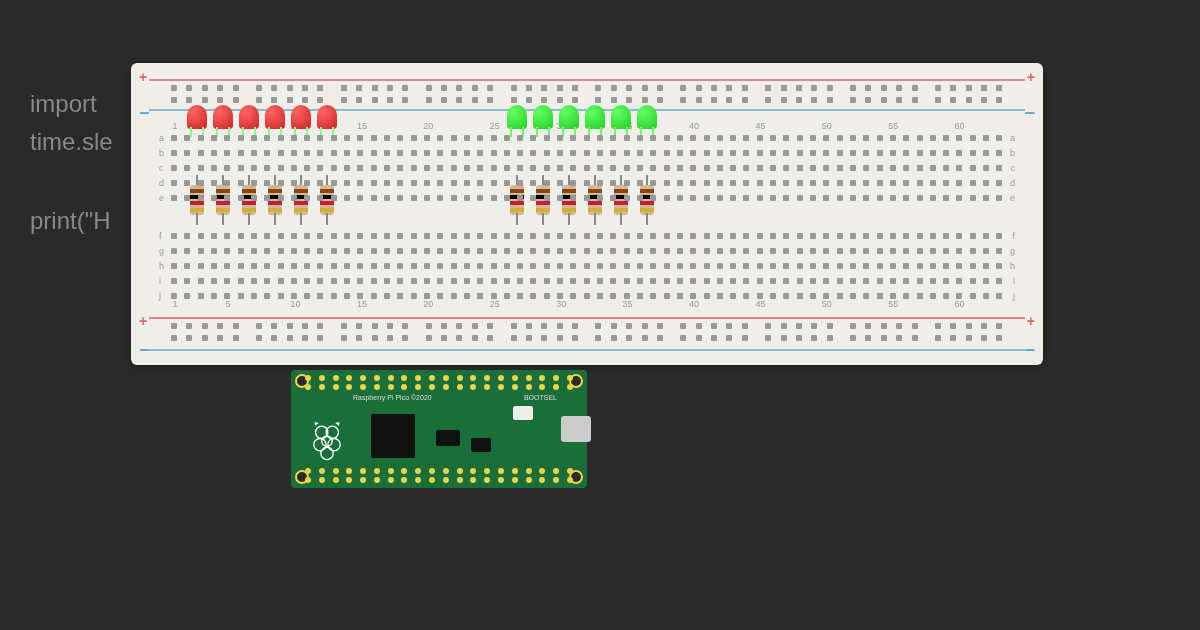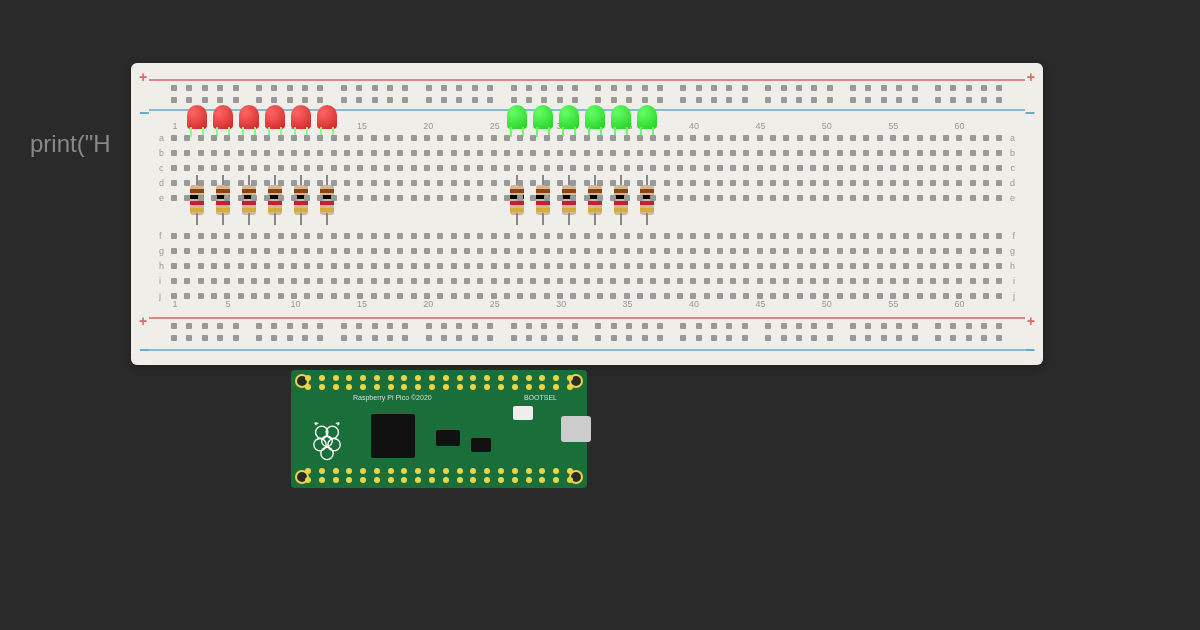--- a/index.html
+++ b/index.html
@@ -185,20 +185,22 @@
     width: 20px;
     height: 14px;
     background: #eee;
     border-radius: 2px;
   }
 </style>
 </head>
 <body>
 
 <div class="code-area">
+  <div>import</div>
+  <div>time.sle</div>
   <div style="height:40px"></div>
   <div>print("H</div>
 </div>
 
 <div class="breadboard">
   <span class="plus" style="top:6px;left:8px">+</span>
   <span class="plus" style="top:6px;right:8px">+</span>
   <div class="rail rail-red" style="top:16px"></div>
   <div id="top-rail-1" class="hole-row" style="top:22px">
       <div class="hole"></div>

